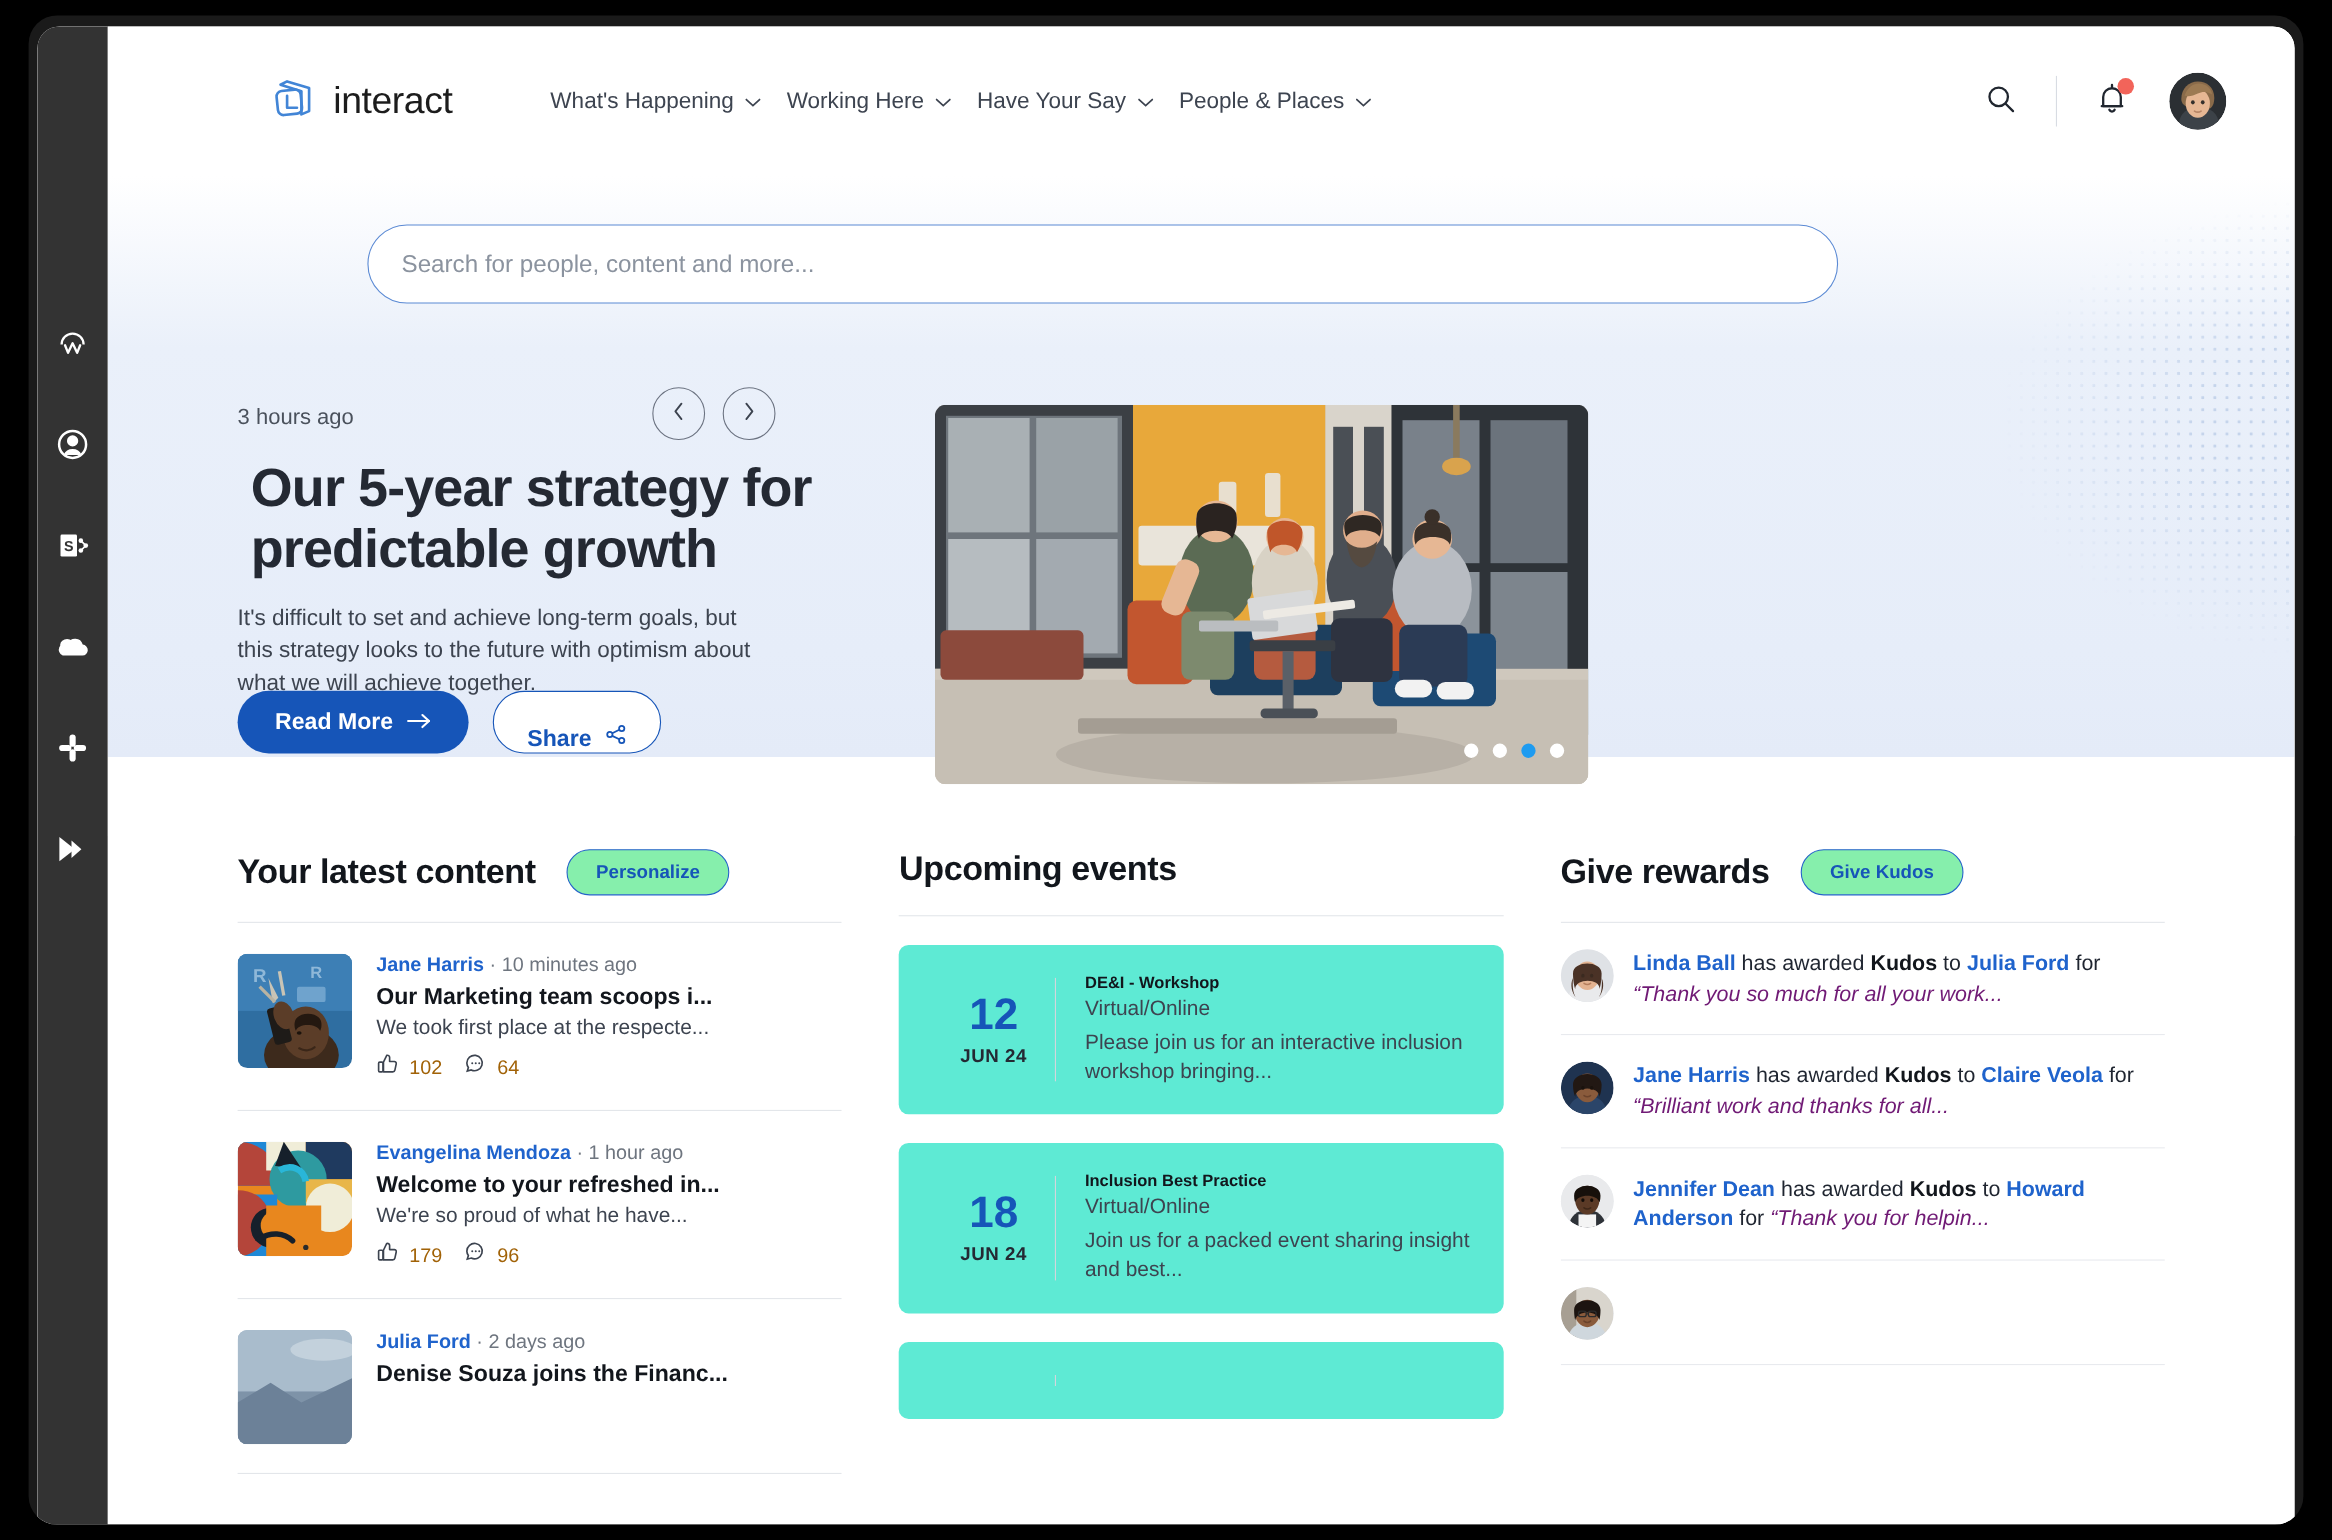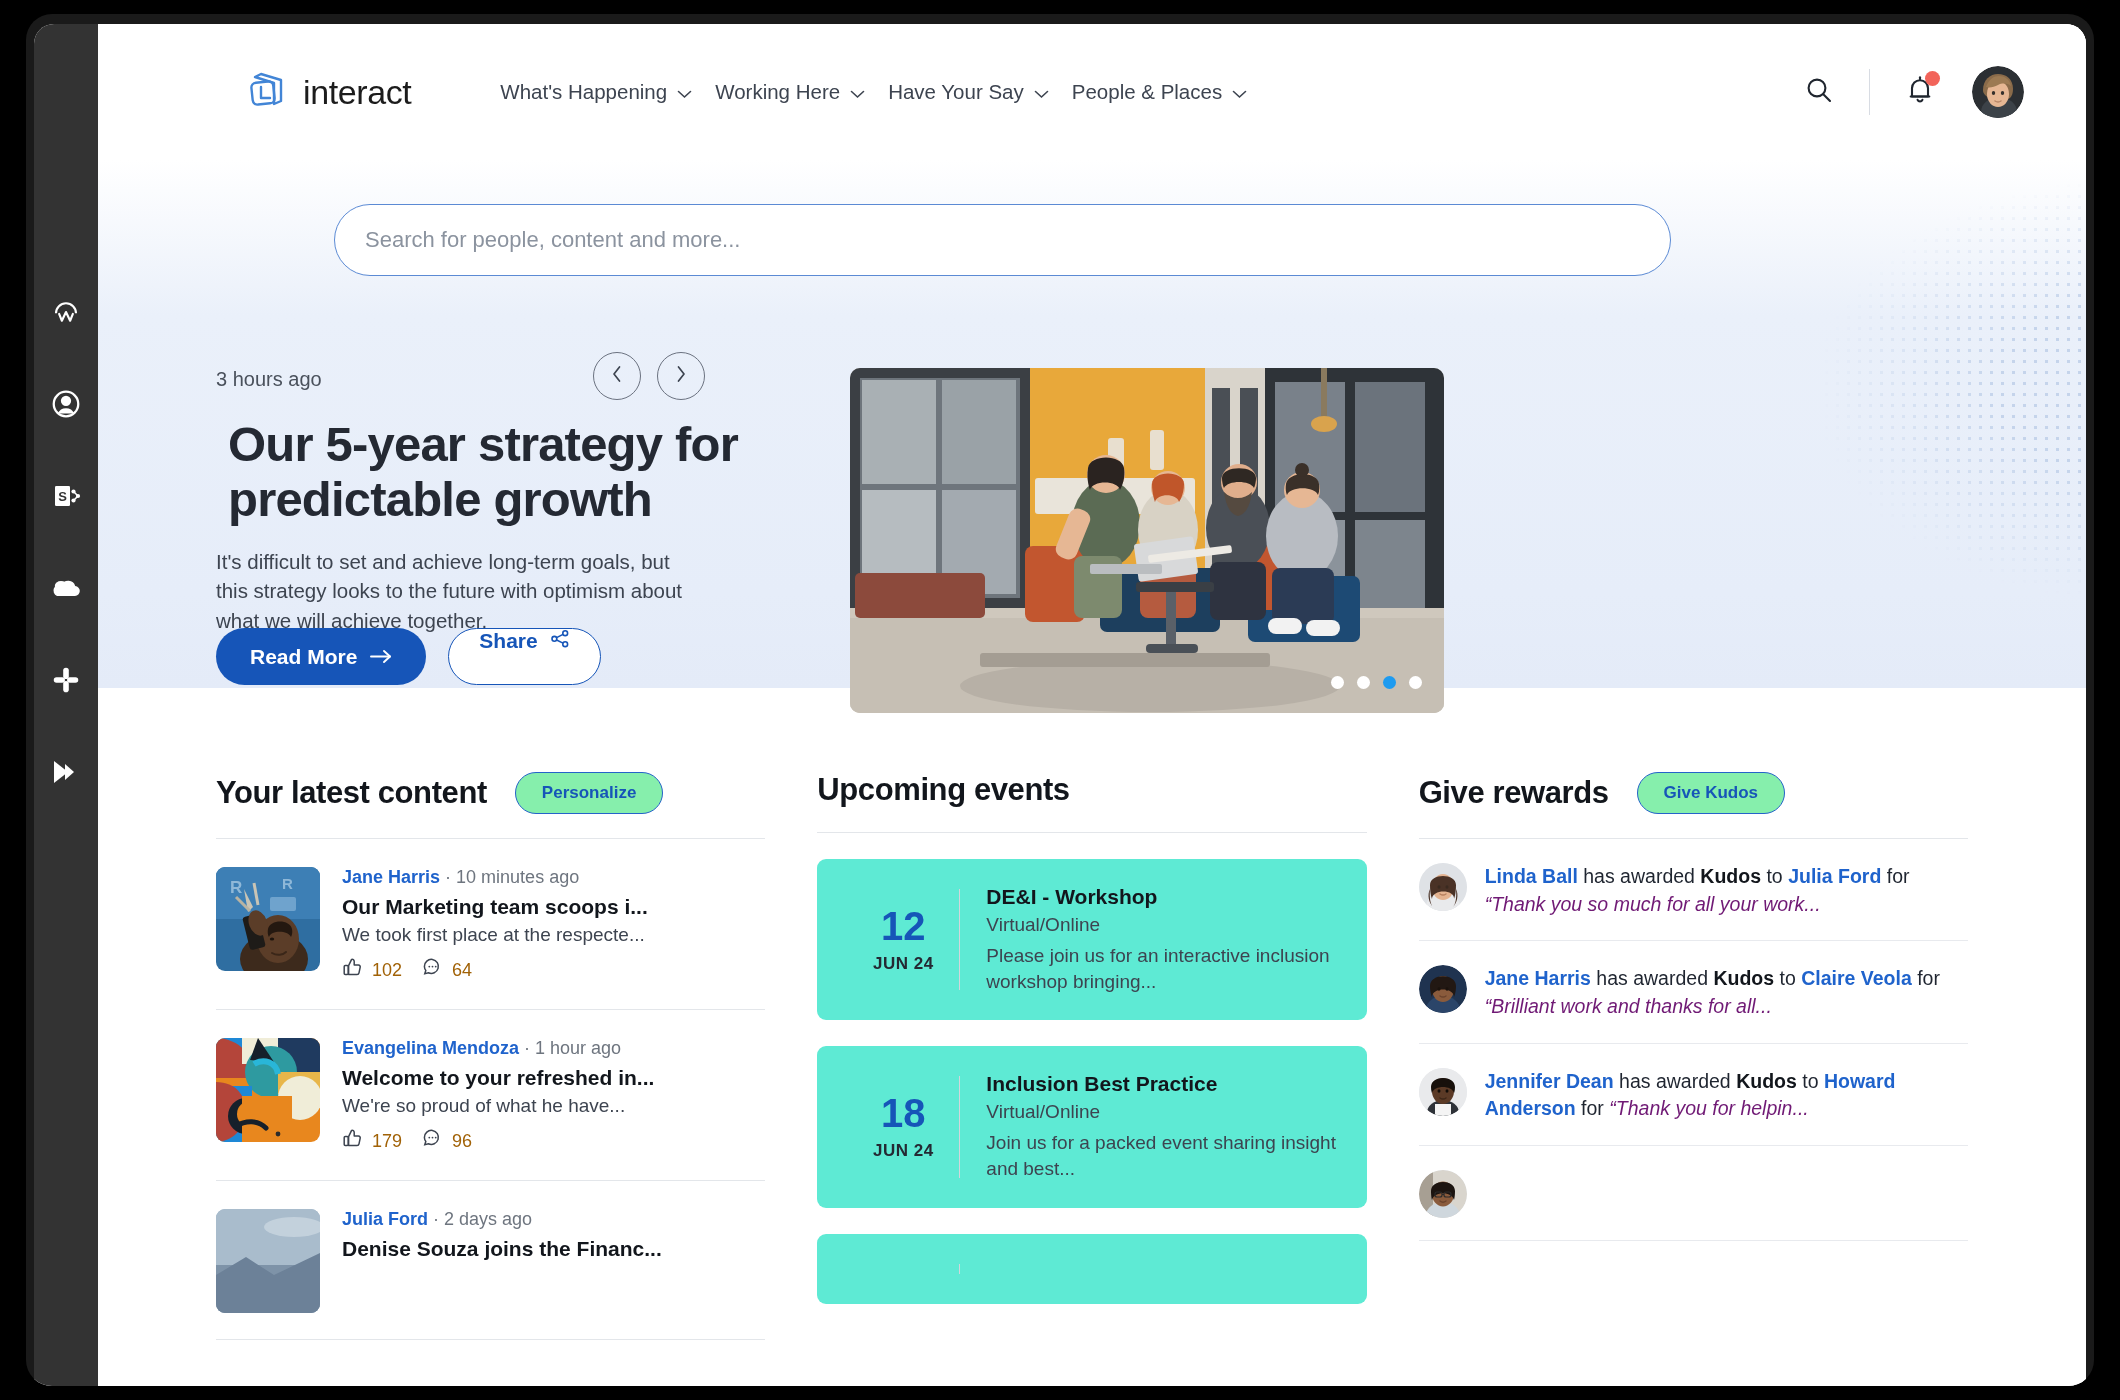--- a/index.html
+++ b/index.html
@@ -107,21 +107,21 @@
 
   .hero-cta { position: absolute; left: 118px; top: 468px; display: flex; gap: 22px; align-items: center; }
   .btn-primary {
     background: #1655B8; color: #fff; font-size: 21px; font-weight: 700;
     padding: 0 34px; height: 57px; border-radius: 30px; border: none; cursor: pointer;
     display: flex; align-items: center; gap: 13px; font-family: "Liberation Sans", sans-serif;
   }
   .btn-outline {
     background: #fff; color: #1655B8; font-size: 21px; font-weight: 700;
     padding: 0 30px; height: 57px; border-radius: 30px; border: 1.6px solid #1655B8; cursor: pointer;
-    display: flex; align-items: flex-start; gap: 12px; font-family: "Liberation Sans", sans-serif;
+    display: flex; align-items: flex-end; gap: 12px; font-family: "Liberation Sans", sans-serif;
   }
 
   .hero-img {
     position: absolute; left: 752px; top: 208px; width: 594px; height: 345px;
     border-radius: 10px; overflow: hidden;
   }
   .office-scene { position: absolute; inset: 0; }
   .dots-nav { position: absolute; right: 22px; bottom: 24px; display: flex; gap: 13px; }
   .dot { width: 13px; height: 13px; border-radius: 50%; background: #fff; cursor: pointer; }
   .dot.active { background: #1E9BF0; }
@@ -158,21 +158,21 @@
   
   .event-card {
     background: #5eead4; border-radius: 9px; display: flex; align-items: stretch;
     padding: 26px 30px; margin-bottom: 26px; cursor: pointer;
   }
   .event-date { width: 112px; flex: 0 0 112px; text-align: center; display: flex; flex-direction: column; justify-content: center; }
   .event-day { font-size: 40px; font-weight: 700; color: #1655B8; line-height: 1; }
   .event-mon { font-size: 17px; font-weight: 700; color: #242933; letter-spacing: .5px; margin-top: 8px; }
   .event-sep { width: 1px; background: #d3d6db; margin: 4px 26px 4px 0; }
   .event-info { flex: 1; min-width: 0; }
-  .event-title { font-size: 21px; font-weight: 700; color: #12161c; margin-bottom: 5px; }
+  .event-title { font-size: 15px; font-weight: 700; color: #12161c; margin-bottom: 5px; }
   .event-loc { font-size: 19px; color: #3d4450; margin-bottom: 7px; }
   .event-desc { font-size: 19px; line-height: 1.35; color: #3d4450; }
 
   
   .kudo { display: flex; gap: 18px; padding: 24px 0 22px; border-bottom: 1px solid #e8eaee; align-items: flex-start; }
   .kudo-av { width: 48px; height: 48px; border-radius: 50%; flex: 0 0 48px; overflow: hidden; background: #e6e8ec; position: relative; }
   .kudo-text { font-size: 19.5px; line-height: 1.42; color: #1f2530; max-height: 56px; overflow: hidden; }
   .kudo-text a { color: #1f63cc; font-weight: 700; text-decoration: none; }
   .kudo-text b { font-weight: 700; color: #12161c; }
   .kudo-text i { font-style: italic; color: #701a75; }

